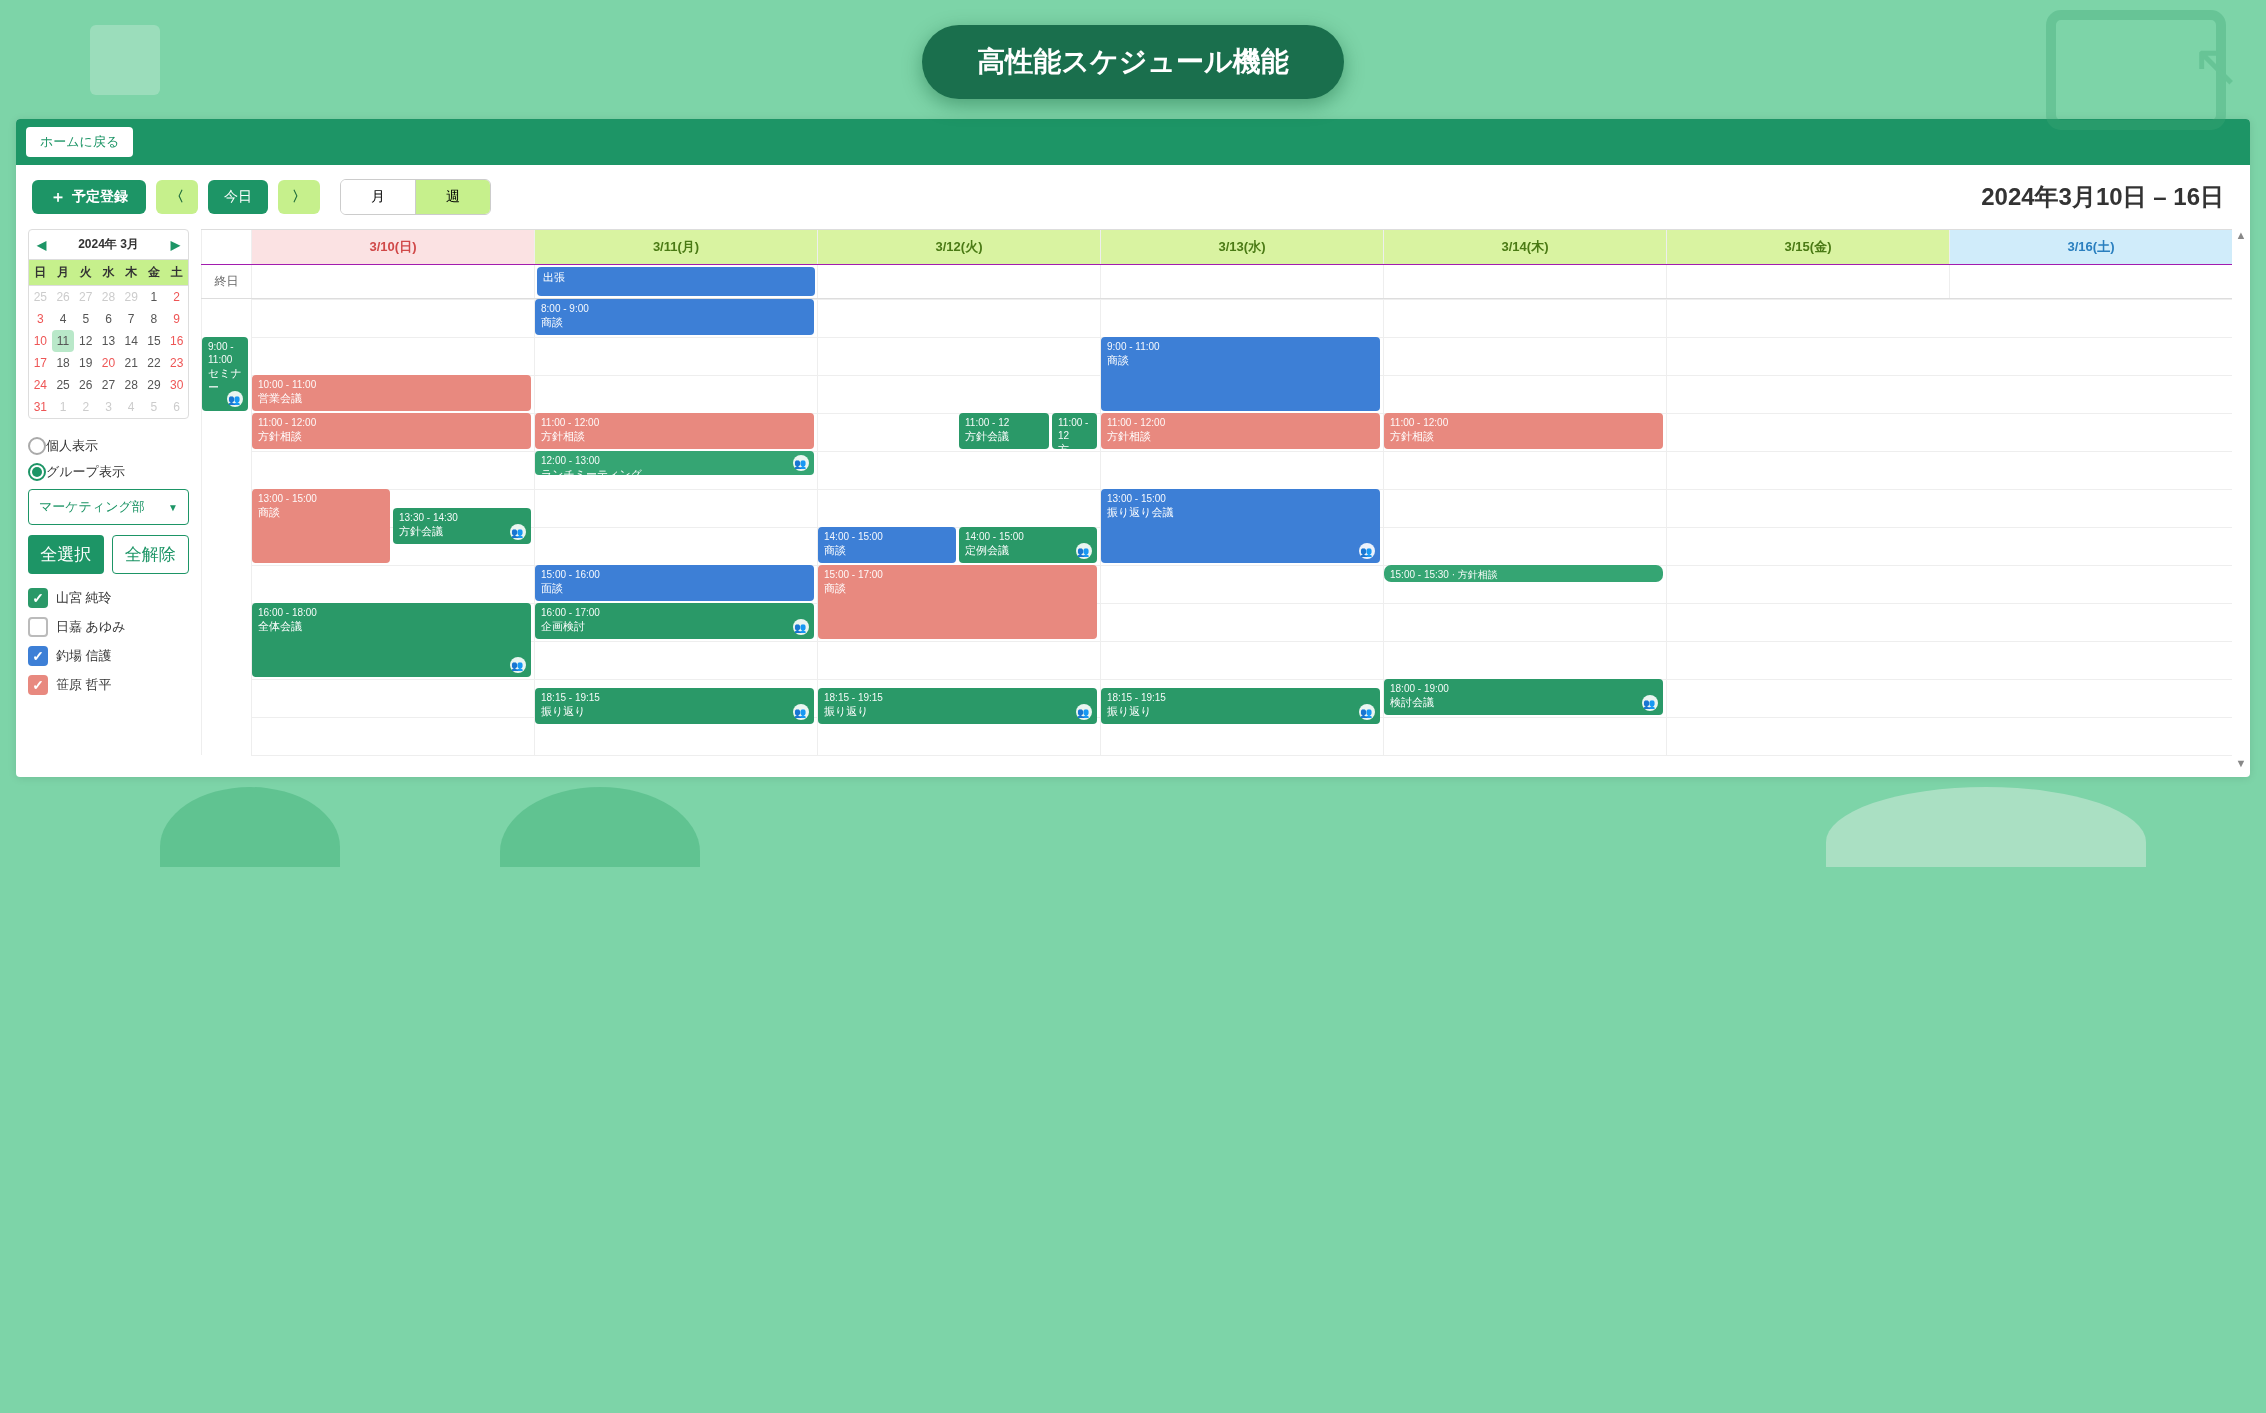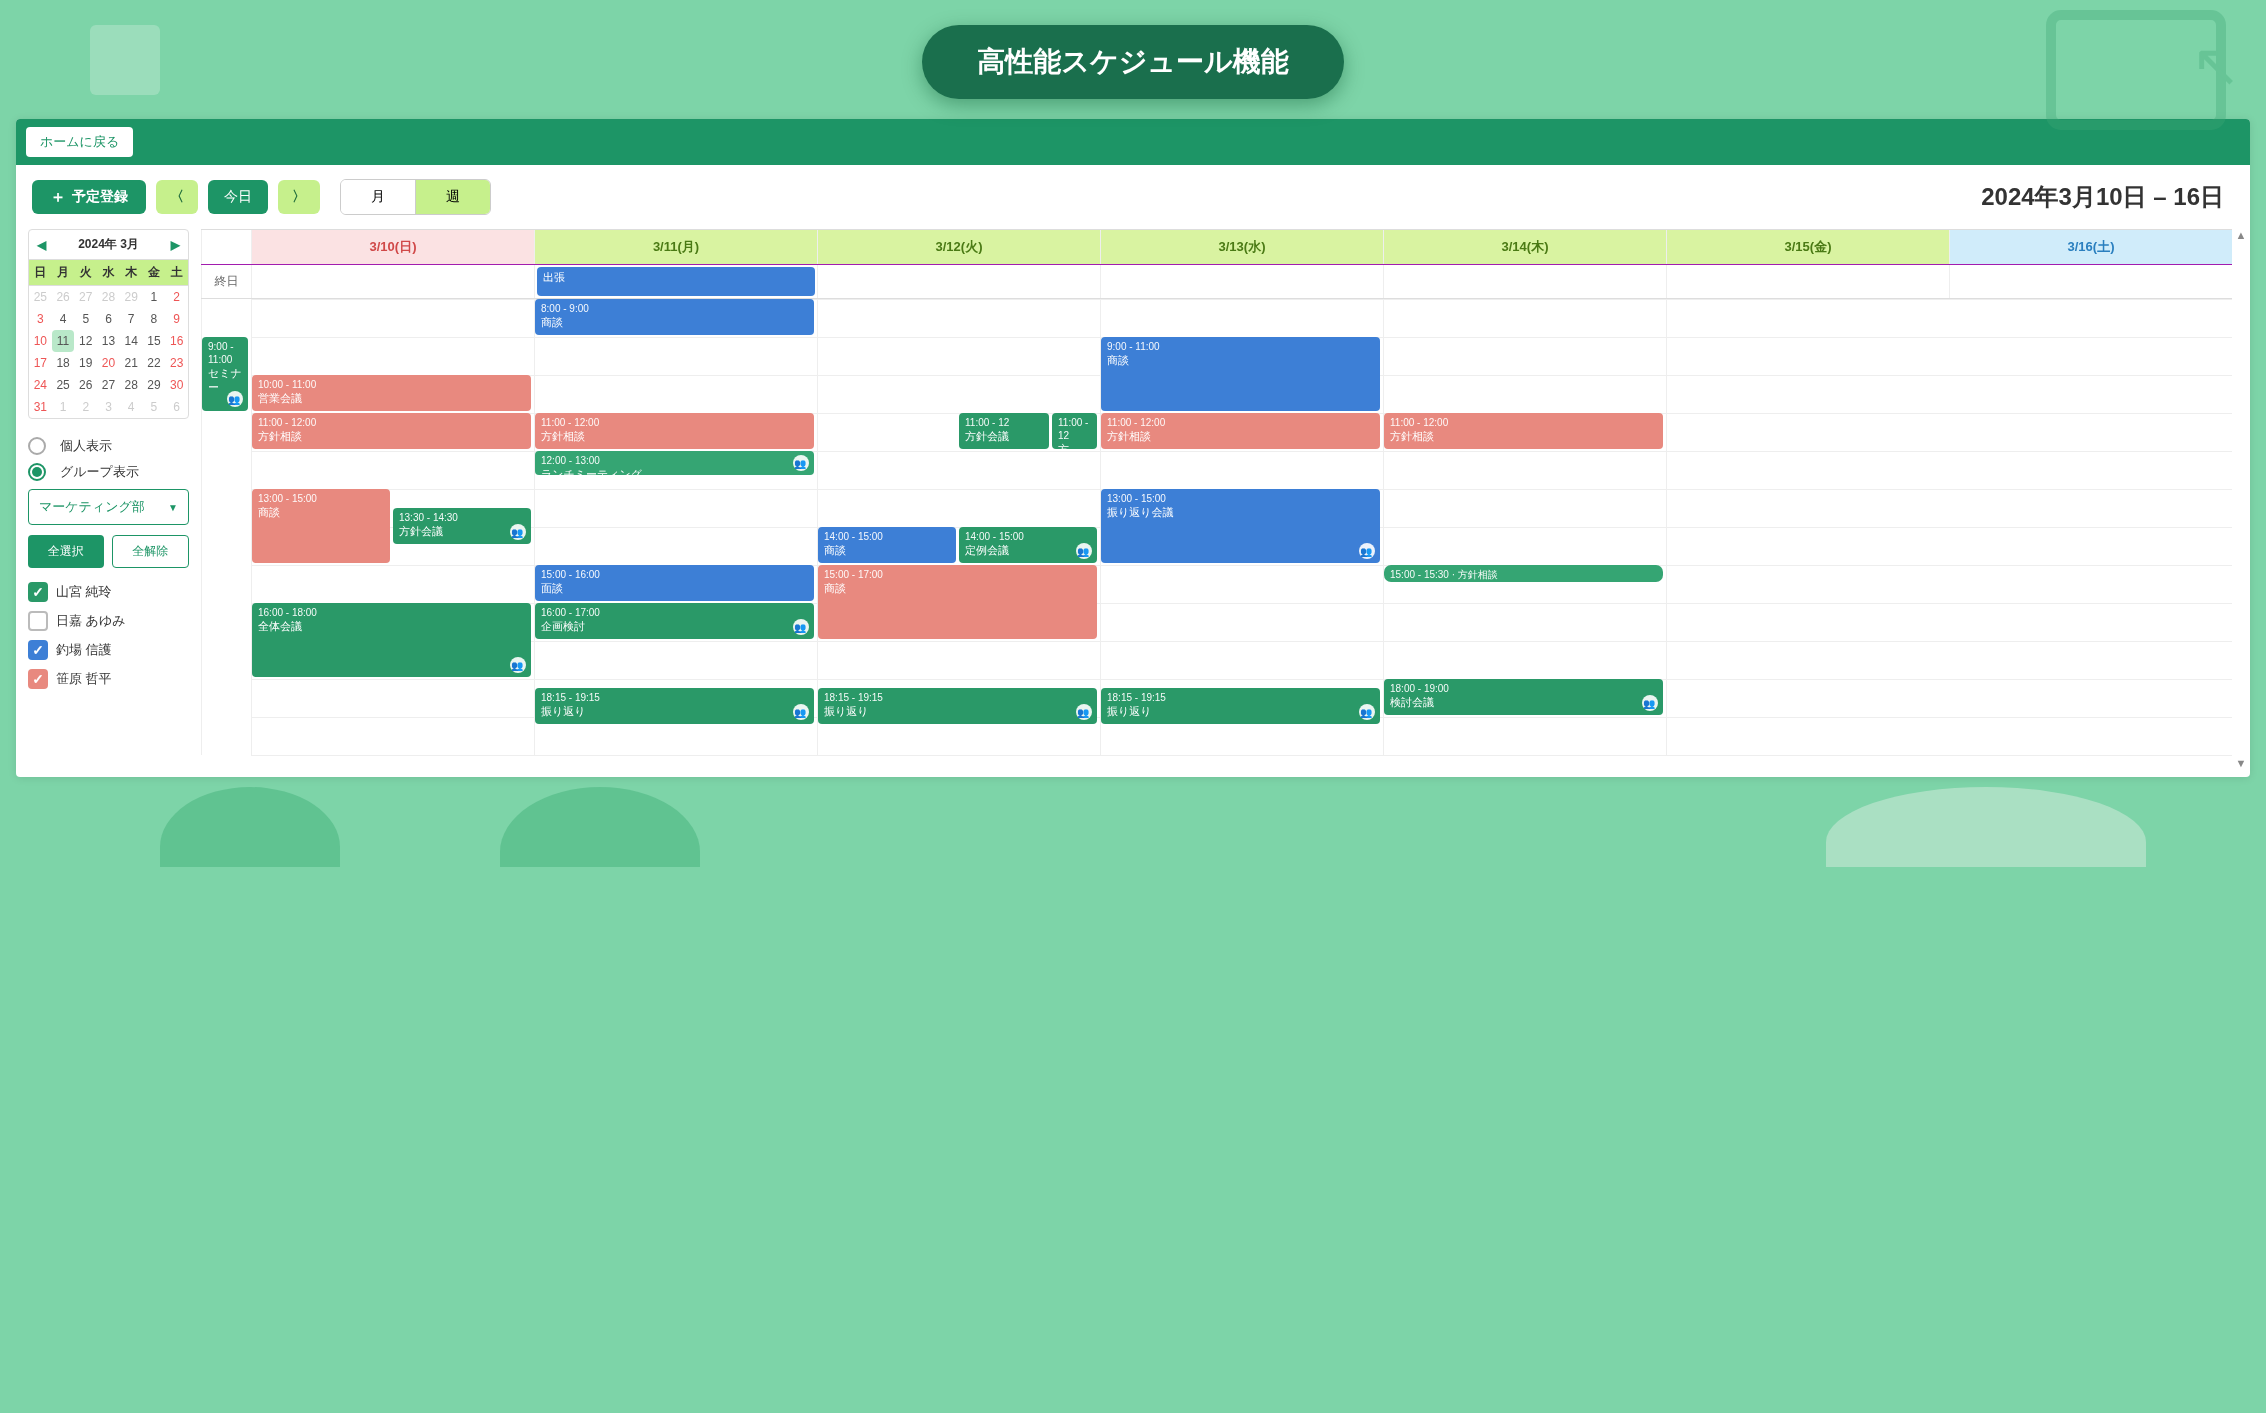--- a/index.html
+++ b/index.html
@@ -27,28 +27,28 @@
 .sidebar{width:185px;flex:none;padding:0 12px}
 .mini-cal{border:1px solid #ddd;border-radius:4px;margin-bottom:18px;font-size:12px}
 .mini-head{display:flex;align-items:center;justify-content:space-between;padding:6px 8px;font-weight:700}
 .mini-head .nav{color:#1d9566;cursor:pointer;font-size:12px}
 .mini-grid{display:grid;grid-template-columns:repeat(7,1fr);text-align:center}
 .mini-dow{background:#c6f08c;padding:4px 0;font-weight:700;border-top:1px solid #ddd;border-bottom:1px solid #ddd}
 .mini-day{padding:4px 0;color:#555;cursor:pointer}
 .mini-day.other{color:#ccc}
 .mini-day.sun{color:#e55}
 .mini-day.today{background:#b9e8c9;border-radius:4px}
-.radio-row{display:flex;align-items:center;gap:14px;margin:8px 0;cursor:pointer}
+.radio-row{display:flex;align-items:center;gap:0;margin:8px 0;cursor:pointer}
 .radio{width:18px;height:18px;border:2px solid #aaa;border-radius:50%;display:inline-flex;align-items:center;justify-content:center}
 .radio.sel{border-color:#1d9566}
 .radio.sel::after{content:"";width:10px;height:10px;border-radius:50%;background:#1d9566}
 .select{width:100%;border:1px solid #1d9566;color:#1d9566;border-radius:4px;padding:8px 10px;margin:8px 0;display:flex;justify-content:space-between;align-items:center;cursor:pointer}
 .sel-caret{font-size:10px}
 .btn-row{display:flex;gap:8px;margin:10px 0 14px}
-.btn-sm{flex:1;padding:7px 0;border-radius:4px;font-size:12px;cursor:pointer}
+.btn-sm{flex:1;padding:7px 0;border-radius:4px;font-size:17px;cursor:pointer}
 .btn-sm.fill{background:#1d9566;color:#fff;border:none}
 .btn-sm.out{background:#fff;color:#1d9566;border:1px solid #1d9566}
 .chk-row{display:flex;align-items:center;gap:8px;margin:9px 0;cursor:pointer;font-weight:500}
 .chk{width:20px;height:20px;border-radius:4px;display:inline-flex;align-items:center;justify-content:center;color:#fff;font-size:14px;font-weight:700}
 .chk.empty{border:2px solid #bbb;background:#fff}
 .calendar{flex:1;position:relative;padding-right:18px}
 .cal-head{display:grid;grid-template-columns:50px repeat(7,1fr);border-top:1px solid #ddd;border-bottom:1px solid #a21caf}
 .cal-head>div{text-align:center;padding:8px 0;font-weight:700;border-left:1px solid #eee}
 .dh-sun{background:#fbe2e3;color:#d04848}
 .dh-wk{background:#d9f3a1;color:#4a7a14}

